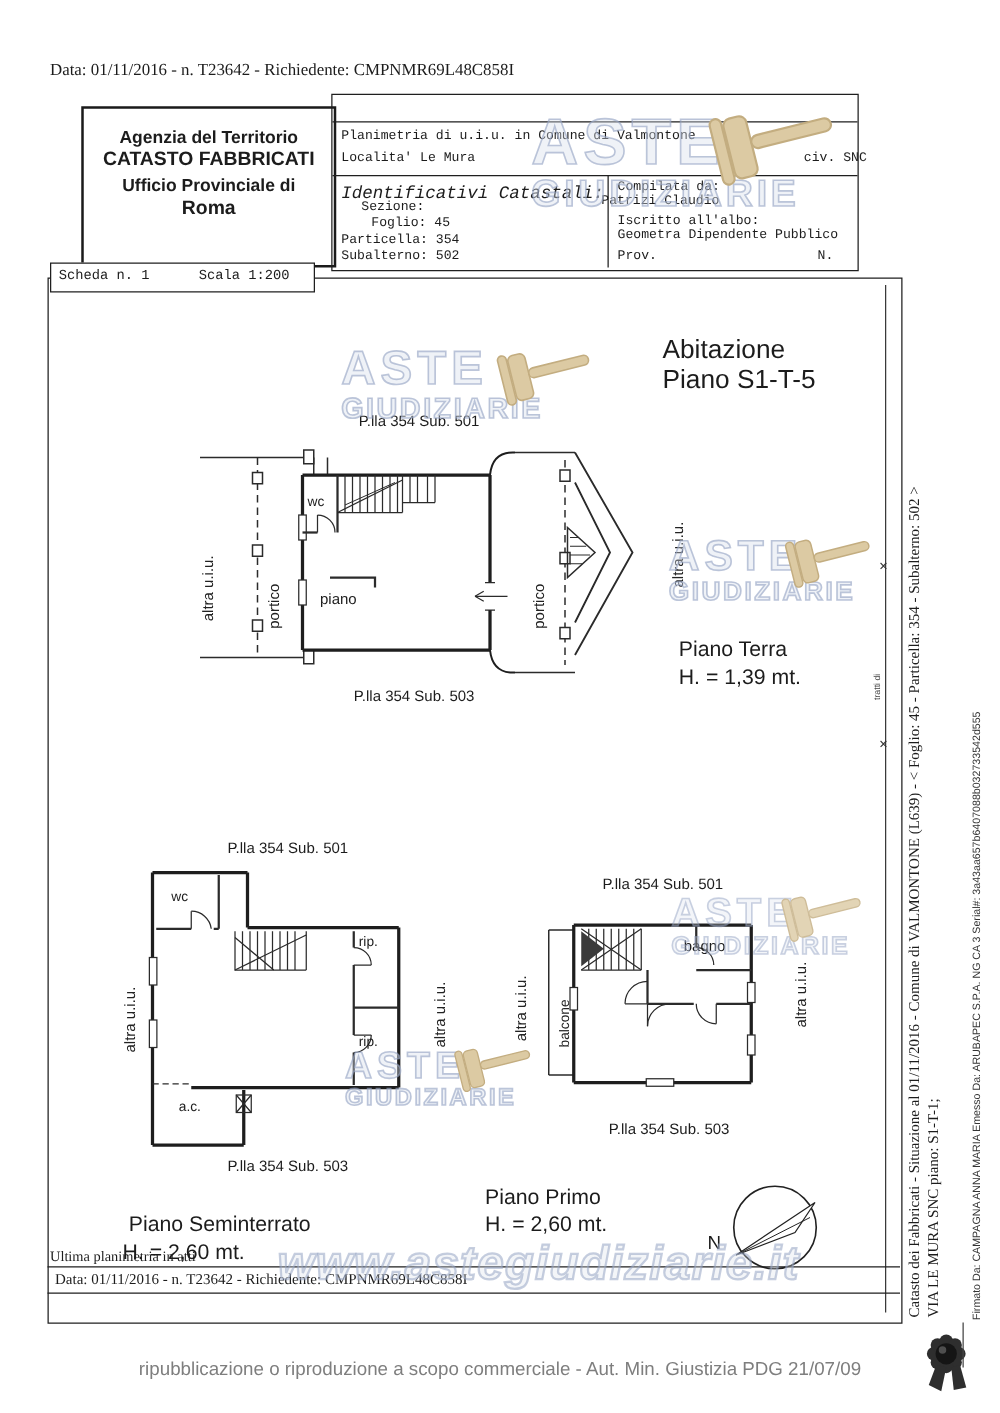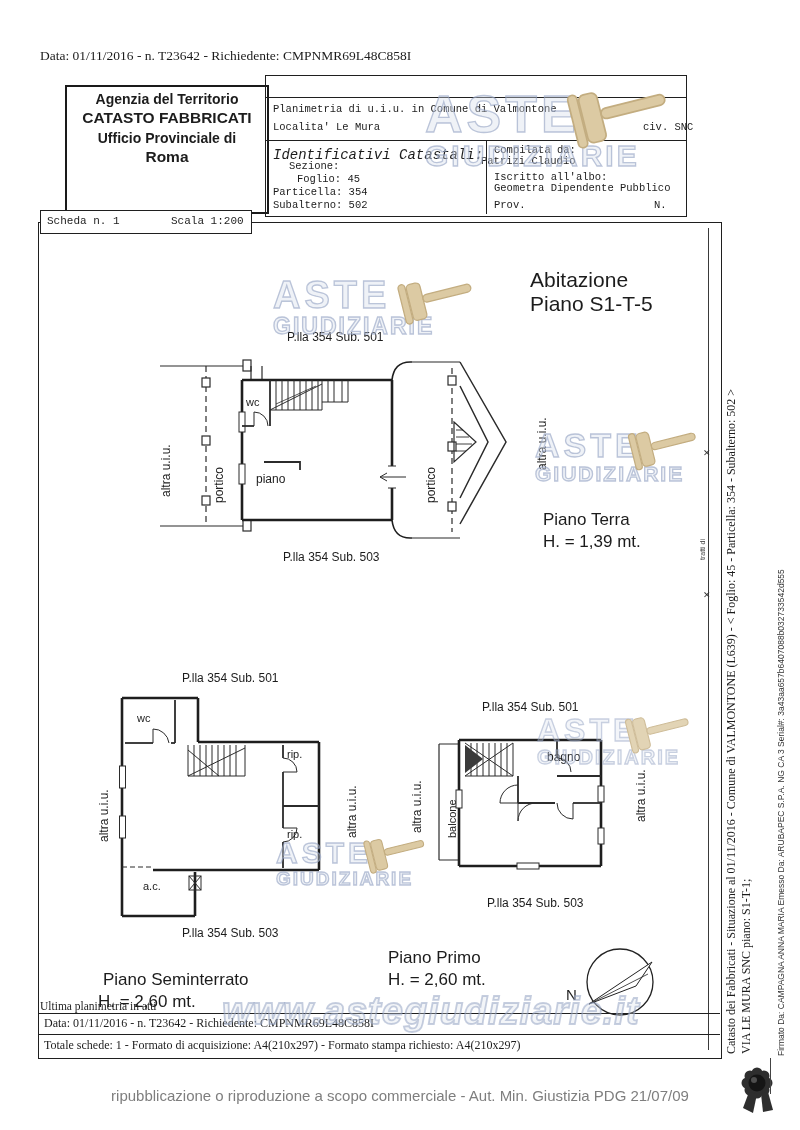--- a/index.html
+++ b/index.html
@@ -56,21 +56,21 @@
         </g>
         <circle cx="22" cy="17" r="8.5" fill="#151515"></circle>
         <circle cx="19" cy="14" r="3" fill="#4e4e4e"></circle>
       </symbol>
     </defs>
   </svg>
 
   <div class="abs serif nowrap" style="left:40px;top:48px;font-size:13.5px;">Data: 01/11/2016 - n. T23642 - Richiedente: CMPNMR69L48C858I</div>
 
   <div class="abs" style="left:65px;top:85px;width:200px;height:125px;border:2px solid #1a1a1a;text-align:center;">
-    <div class="sans" style="margin-top:4px;font-size:14px;font-weight:700;">Agenzia del Territorio</div>
+    <div class="sans" style="margin-top:14px;font-size:14px;font-weight:700;">Agenzia del Territorio</div>
     <div class="sans" style="margin-top:2px;font-size:15.5px;font-weight:700;">CATASTO FABBRICATI</div>
     <div class="sans" style="margin-top:3px;font-size:14px;font-weight:700;">Ufficio Provinciale di</div>
     <div class="sans" style="margin-top:2px;font-size:15.5px;font-weight:700;">Roma</div>
   </div>
 
   <div class="abs" style="left:265px;top:75px;width:420px;height:140px;border:1.6px solid #1f1f1f;">
     <div class="hline" style="left:0;top:21px;width:420px;"></div>
     <div class="abs mono nowrap" style="left:7px;top:27px;font-size:10.5px;">Planimetria di u.i.u. in Comune di Valmontone</div>
     <div class="abs mono nowrap" style="left:7px;top:45px;font-size:10.5px;">Localita' Le Mura</div>
     <div class="abs mono nowrap" style="left:377px;top:45px;font-size:10.5px;">civ. SNC</div>
@@ -88,21 +88,21 @@
     <div class="abs mono nowrap" style="left:228px;top:95px;font-size:10.5px;">Iscritto all'albo:</div>
     <div class="abs mono nowrap" style="left:228px;top:106px;font-size:10.5px;">Geometra Dipendente Pubblico</div>
     <div class="abs mono nowrap" style="left:228px;top:123px;font-size:10.5px;">Prov.</div>
     <div class="abs mono nowrap" style="left:388px;top:123px;font-size:10.5px;">N.</div>
   </div>
 
   <div class="frame" style="left:38px;top:222px;width:682px;height:835px;"></div>
 
   <div class="abs" style="left:40px;top:210px;width:210px;height:22px;border:1.6px solid #1f1f1f;background:#fff;">
     <span class="abs mono nowrap" style="left:6px;top:4px;font-size:11px;">Scheda n. 1</span>
-    <span class="abs mono nowrap" style="left:118px;top:4px;font-size:11px;margin-left:12px;">Scala 1:200</span>
+    <span class="abs mono nowrap" style="left:118px;top:4px;font-size:11px;">Scala 1:200</span>
   </div>
 
   <div class="vline" style="left:708px;top:228px;height:822px;width:1px;background:#3a3a3a;"></div>
   <div class="tick" style="left:703px;top:448px;">✕</div>
   <div class="tick" style="left:703px;top:590px;">✕</div>
   <div class="vlabel" style="left:699px;top:560px;font-size:7px;color:#444;">tratti di</div>
 
   <div class="abs sans nowrap" style="left:530px;top:268px;font-size:21px;">Abitazione</div>
   <div class="abs sans nowrap" style="left:530px;top:292px;font-size:21px;">Piano S1-T-5</div>
 
@@ -280,21 +280,20 @@
     <circle cx="44" cy="38" r="33" fill="none" stroke="#222" stroke-width="1.3"></circle>
     <path d="M13,60 L76,18 L60,42 Z" fill="#fff" stroke="#222" stroke-width="1"></path>
     <path d="M13,60 L72,30" stroke="#222" stroke-width="0.8" fill="none"></path>
   </svg>
   <div class="abs sans" style="left:566px;top:986px;font-size:15px;">N</div>
 
   <div class="abs serif nowrap" style="left:40px;top:1000px;font-size:11.5px;">Ultima planimetria in atti</div>
   <div class="hline" style="left:38px;top:1013px;width:682px;height:1px;"></div>
   <div class="abs serif nowrap" style="left:44px;top:1016px;font-size:12px;">Data: 01/11/2016 - n. T23642 - Richiedente: CMPNMR69L48C858I</div>
   <div class="hline" style="left:38px;top:1034px;width:682px;height:1px;"></div>
-  <div class="abs serif nowrap" style="left:44px;top:1038px;font-size:12px;">Totale schede: 1 - Formato di acquisizione: A4(210x297)  - Formato stampa richiesto: A4(210x297)</div>
 
   <div class="abs serif" style="left:724px;top:1054px;transform:rotate(-90deg);transform-origin:0 0;width:975px;font-size:12px;line-height:15px;">
     <div class="nowrap">Catasto dei Fabbricati - Situazione al 01/11/2016 - Comune di VALMONTONE (L639) - &lt; Foglio: 45 - Particella: 354 - Subalterno: 502 &gt;</div>
     <div class="nowrap">VIA LE MURA SNC piano: S1-T-1;</div>
   </div>
   <div class="abs sans nowrap" style="left:776px;top:1056px;transform:rotate(-90deg);transform-origin:0 0;width:990px;font-size:8.5px;color:#333;">Firmato Da: CAMPAGNA ANNA MARIA Emesso Da: ARUBAPEC S.P.A. NG CA 3 Serial#: 3a43aa657b6407088b032733542d555</div>
 
   <div class="wm" style="left:425px;top:88px;">
     <div class="wm-aste" style="font-size:52px;">ASTE</div>
     <div class="wm-giud" style="font-size:30px;letter-spacing:3px;">GIUDIZIARIE</div>

